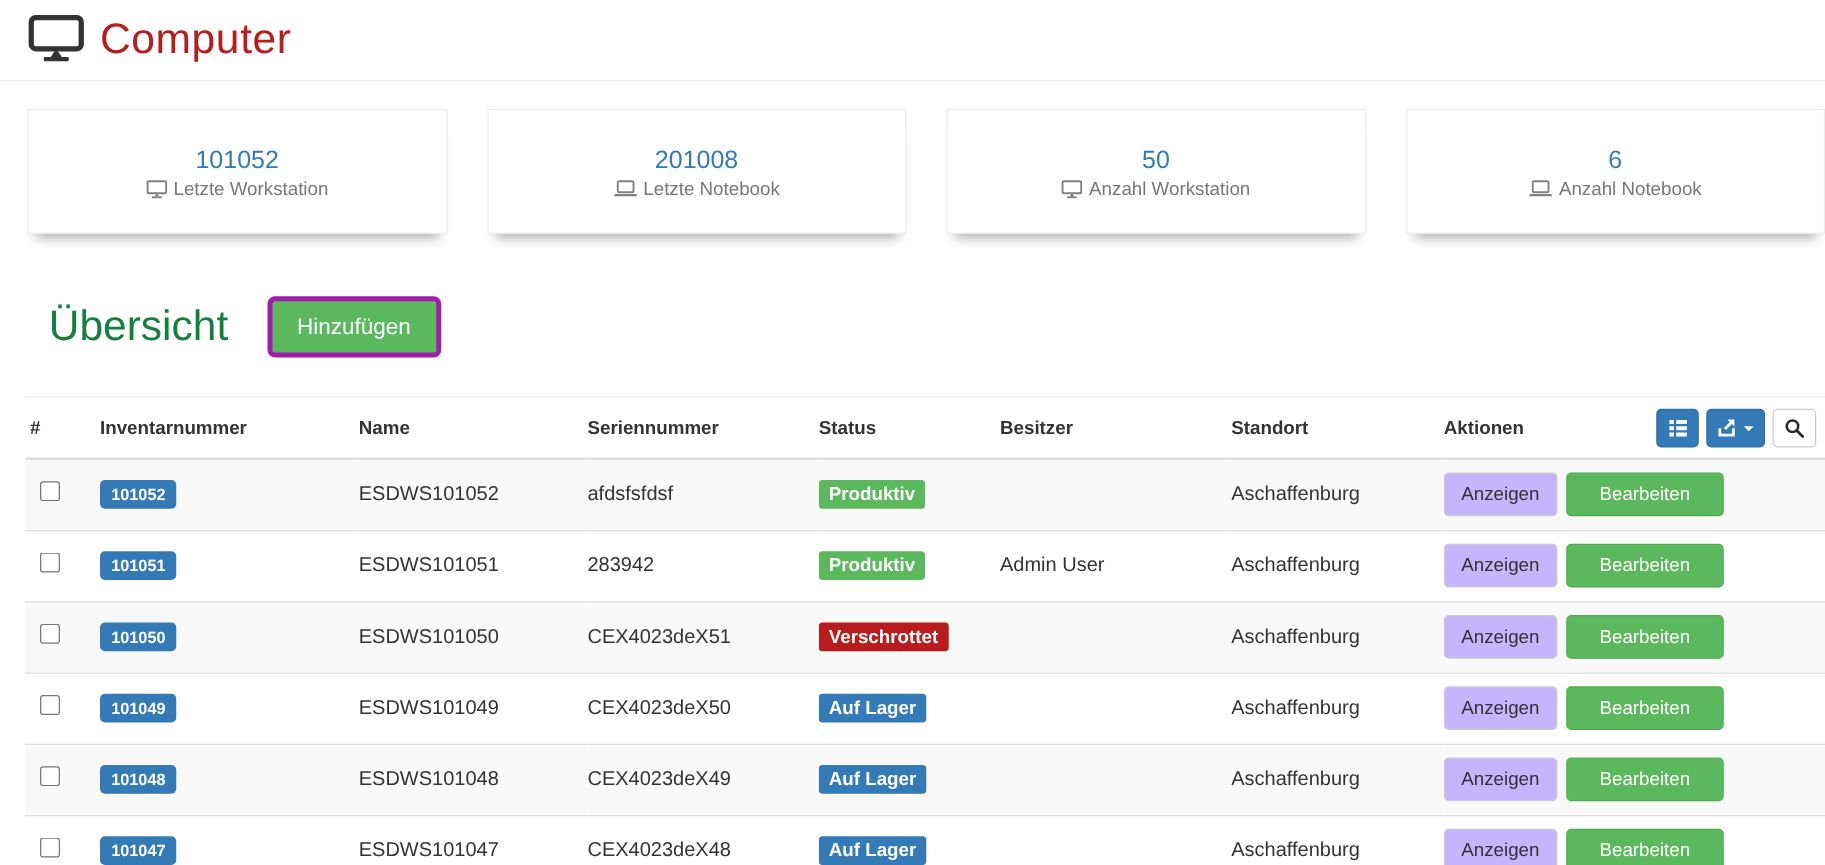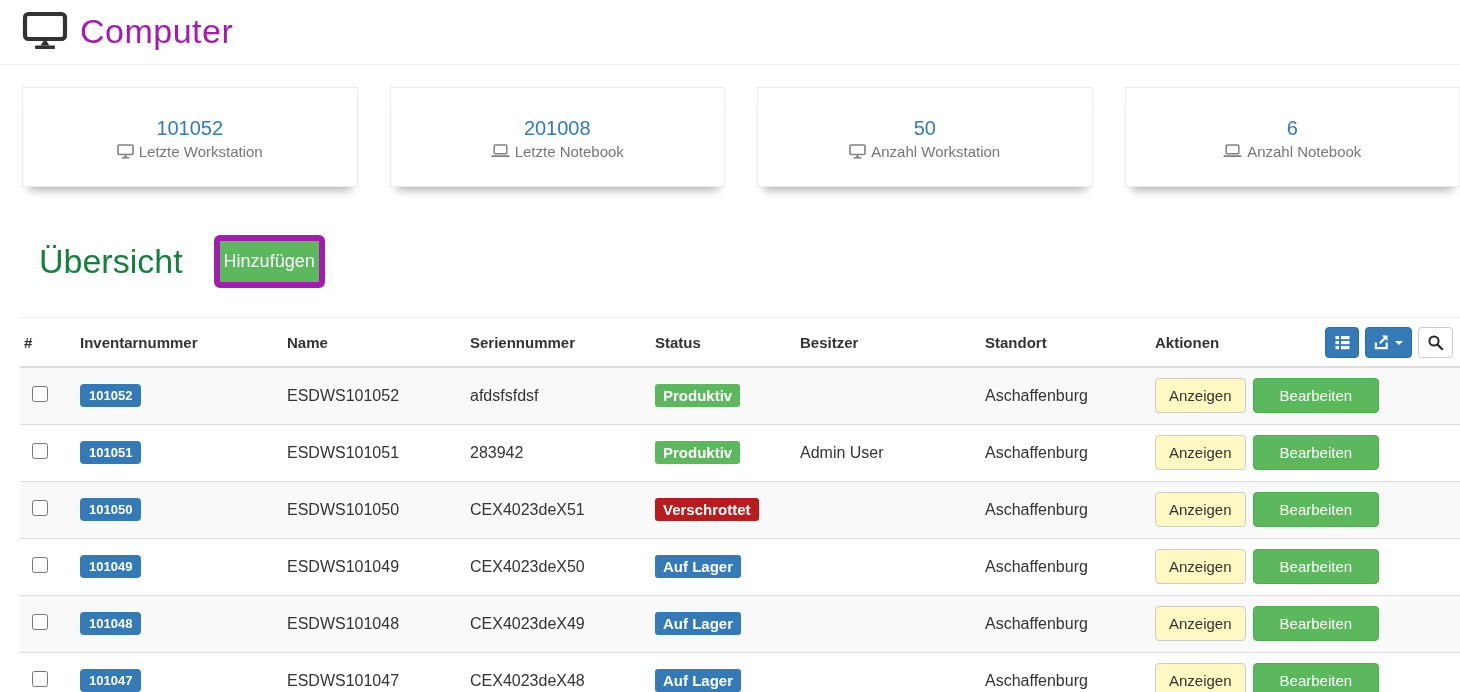--- a/index.html
+++ b/index.html
@@ -10,21 +10,21 @@
     font-family:"Liberation Sans", sans-serif;
   }
 
   
   .page-header {
     display:flex; align-items:center; gap:12px;
     padding:10px 20px 12px 22px;
     border-bottom:1px solid #eee;
   }
   .page-header h1 {
-    margin:0; font-size:34px; font-weight:400; color:#a21caf; letter-spacing:.5px;
+    margin:0; font-size:34px; font-weight:400; color:#b91c1c; letter-spacing:.5px;
   }
 
   
   .cards {
     display:flex; gap:32px; padding:22px 0 0 22px;
   }
   .card {
     width:336px; height:100px; background:#fff;
     border:1px solid #ececec;
     box-shadow:0 10px 9px -7px rgba(0,0,0,.32);
@@ -33,22 +33,22 @@
   .card .num { color:#337ab7; font-size:20px; line-height:26px; }
   .card .lbl { color:#777; font-size:15px; display:flex; align-items:center; gap:5px; margin-top:2px; }
 
   
   .overview {
     display:flex; align-items:center; gap:14px;
     padding:38px 20px 0 22px;
   }
   .overview h2 { margin:17px; font-size:34px; font-weight:400; color:#15803d; }
   .btn-add {
-    background:#5cb85c; border:6px solid #a21caf; color:#fff;
-    font-size:18px; font-family:inherit; padding:10px 4px; border-radius:6px; cursor:pointer;
+    background:#5cb85c; border:4px solid #a21caf; color:#fff;
+    font-size:18px; font-family:inherit; padding:10px 20px; border-radius:6px; cursor:pointer;
   }
   hr.sep { border:none; border-top:1px solid #eee; margin:19px 0 0 20px; }
 
   
   .table-wrap { position:relative; margin-left:20px; width:1440px; }
   .toolbar { position:absolute; top:9px; right:7px; display:flex; gap:6px; }
   .tb-btn {
     height:31px; min-width:34px; border-radius:4px; cursor:pointer;
     display:flex; align-items:center; justify-content:center; gap:4px; padding:0 8px;
   }
@@ -77,21 +77,21 @@
     display:inline-block; background:#337ab7; color:#fff; font-weight:bold;
     font-size:13px; padding:4px 9px; border-radius:4px; cursor:pointer;
   }
   .status-badge {
     display:inline-block; color:#fff; font-weight:bold;
     font-size:15px; padding:3px 8px; border-radius:3px;
   }
   .cell-actions { }
   .cell-actions .inner { display:flex; align-items:center; gap:7px; }
   .btn-view {
-    background:#fef9c3; border:1px solid #ccc; color:#333; font-family:inherit;
+    background:#c4b5fd; border:1px solid #ccc; color:#333; font-family:inherit;
     font-size:15px; padding:8px 13px; border-radius:4px; cursor:pointer;
   }
   .btn-edit {
     background:#5cb85c; border:1px solid #4cae4c; color:#fff; font-family:inherit;
     font-size:15px; padding:8px 26px; border-radius:4px; cursor:pointer;
   }
   .icon { display:inline-flex; align-items:center; }
 </style>
 </head>
 <body>

